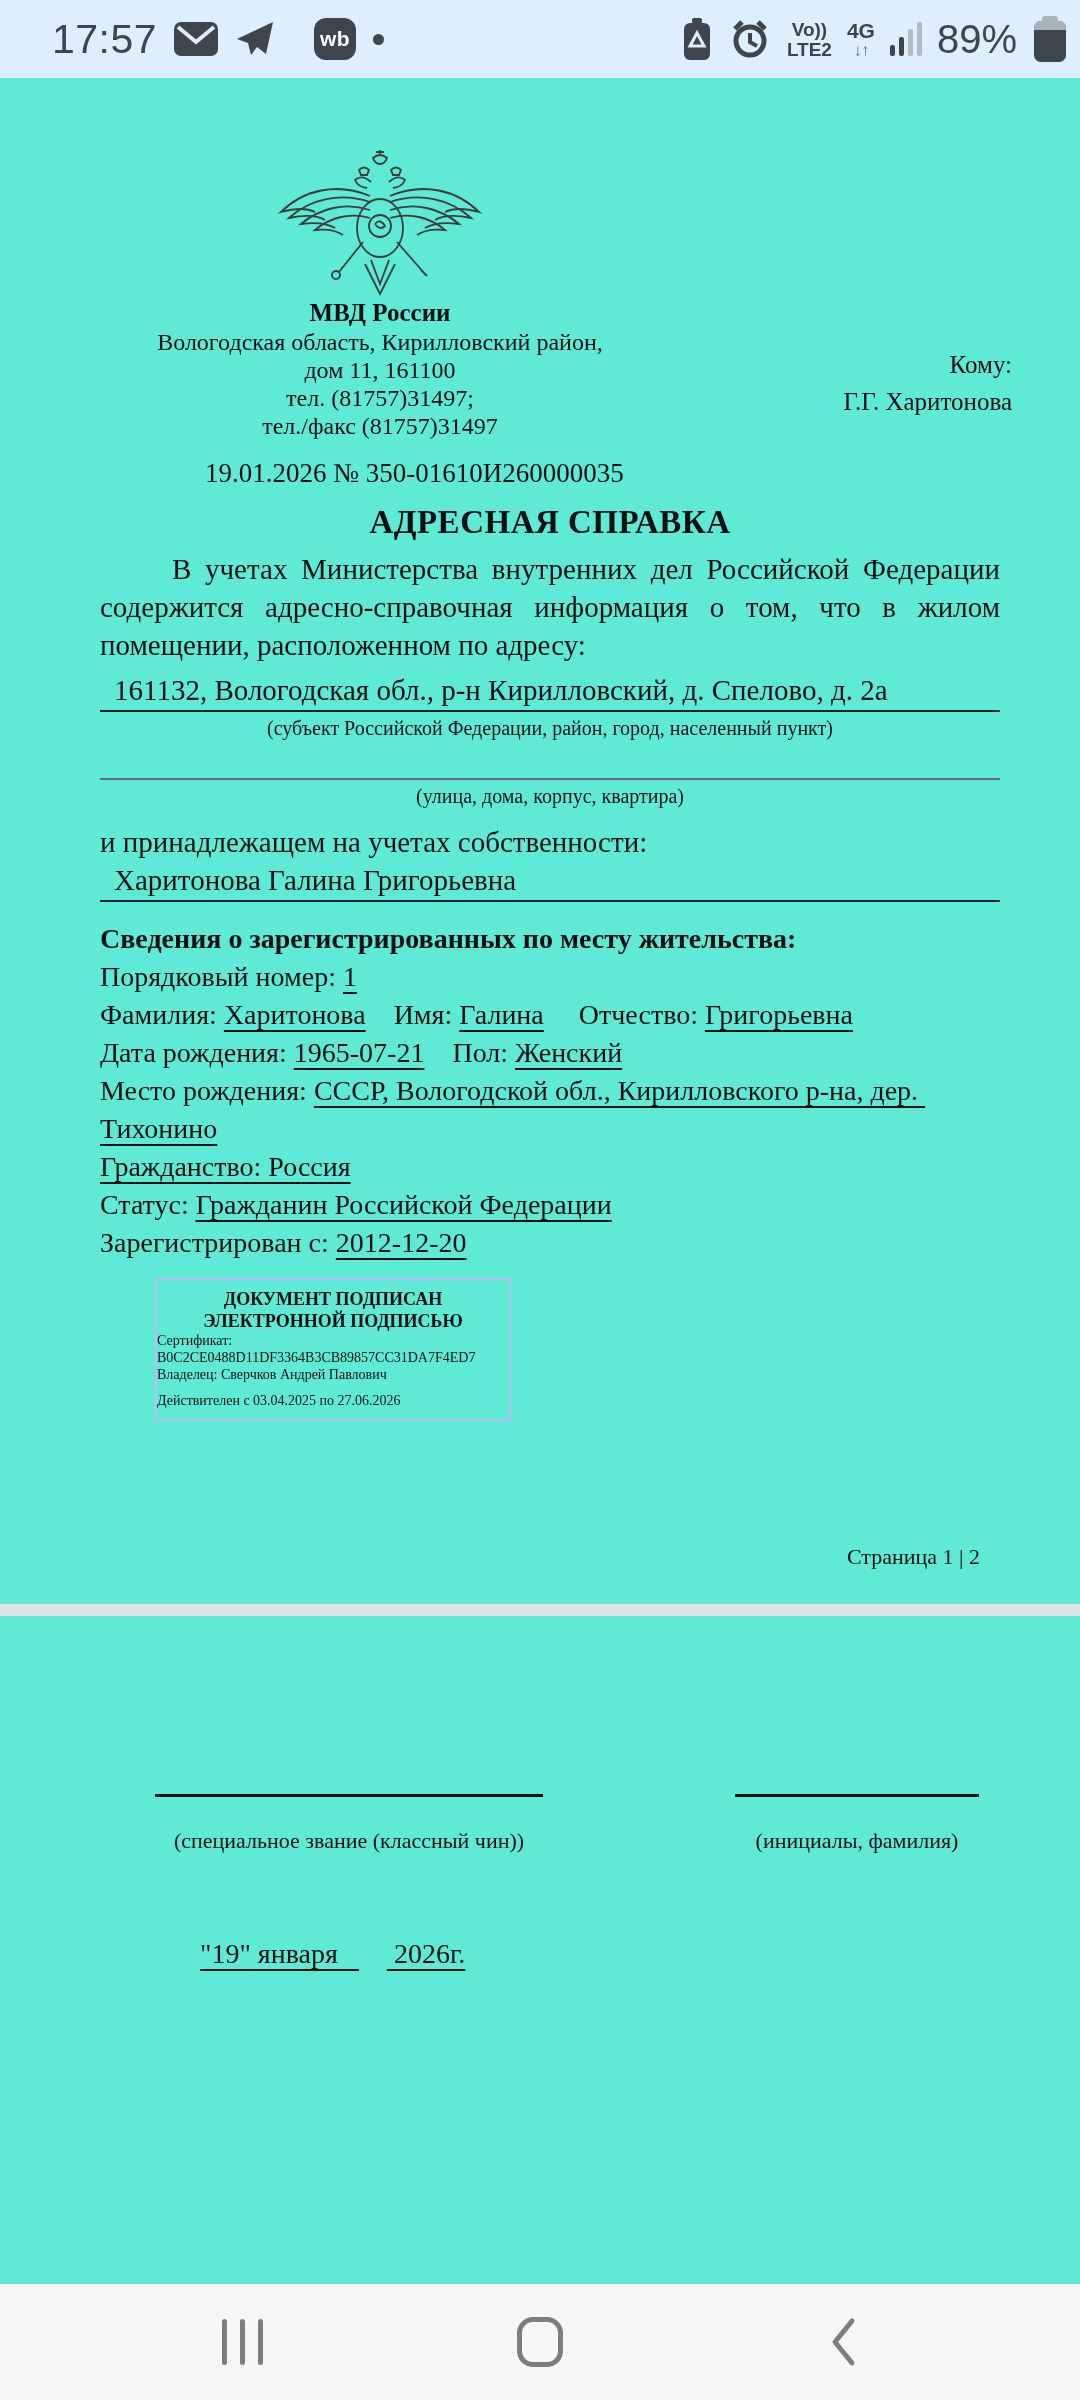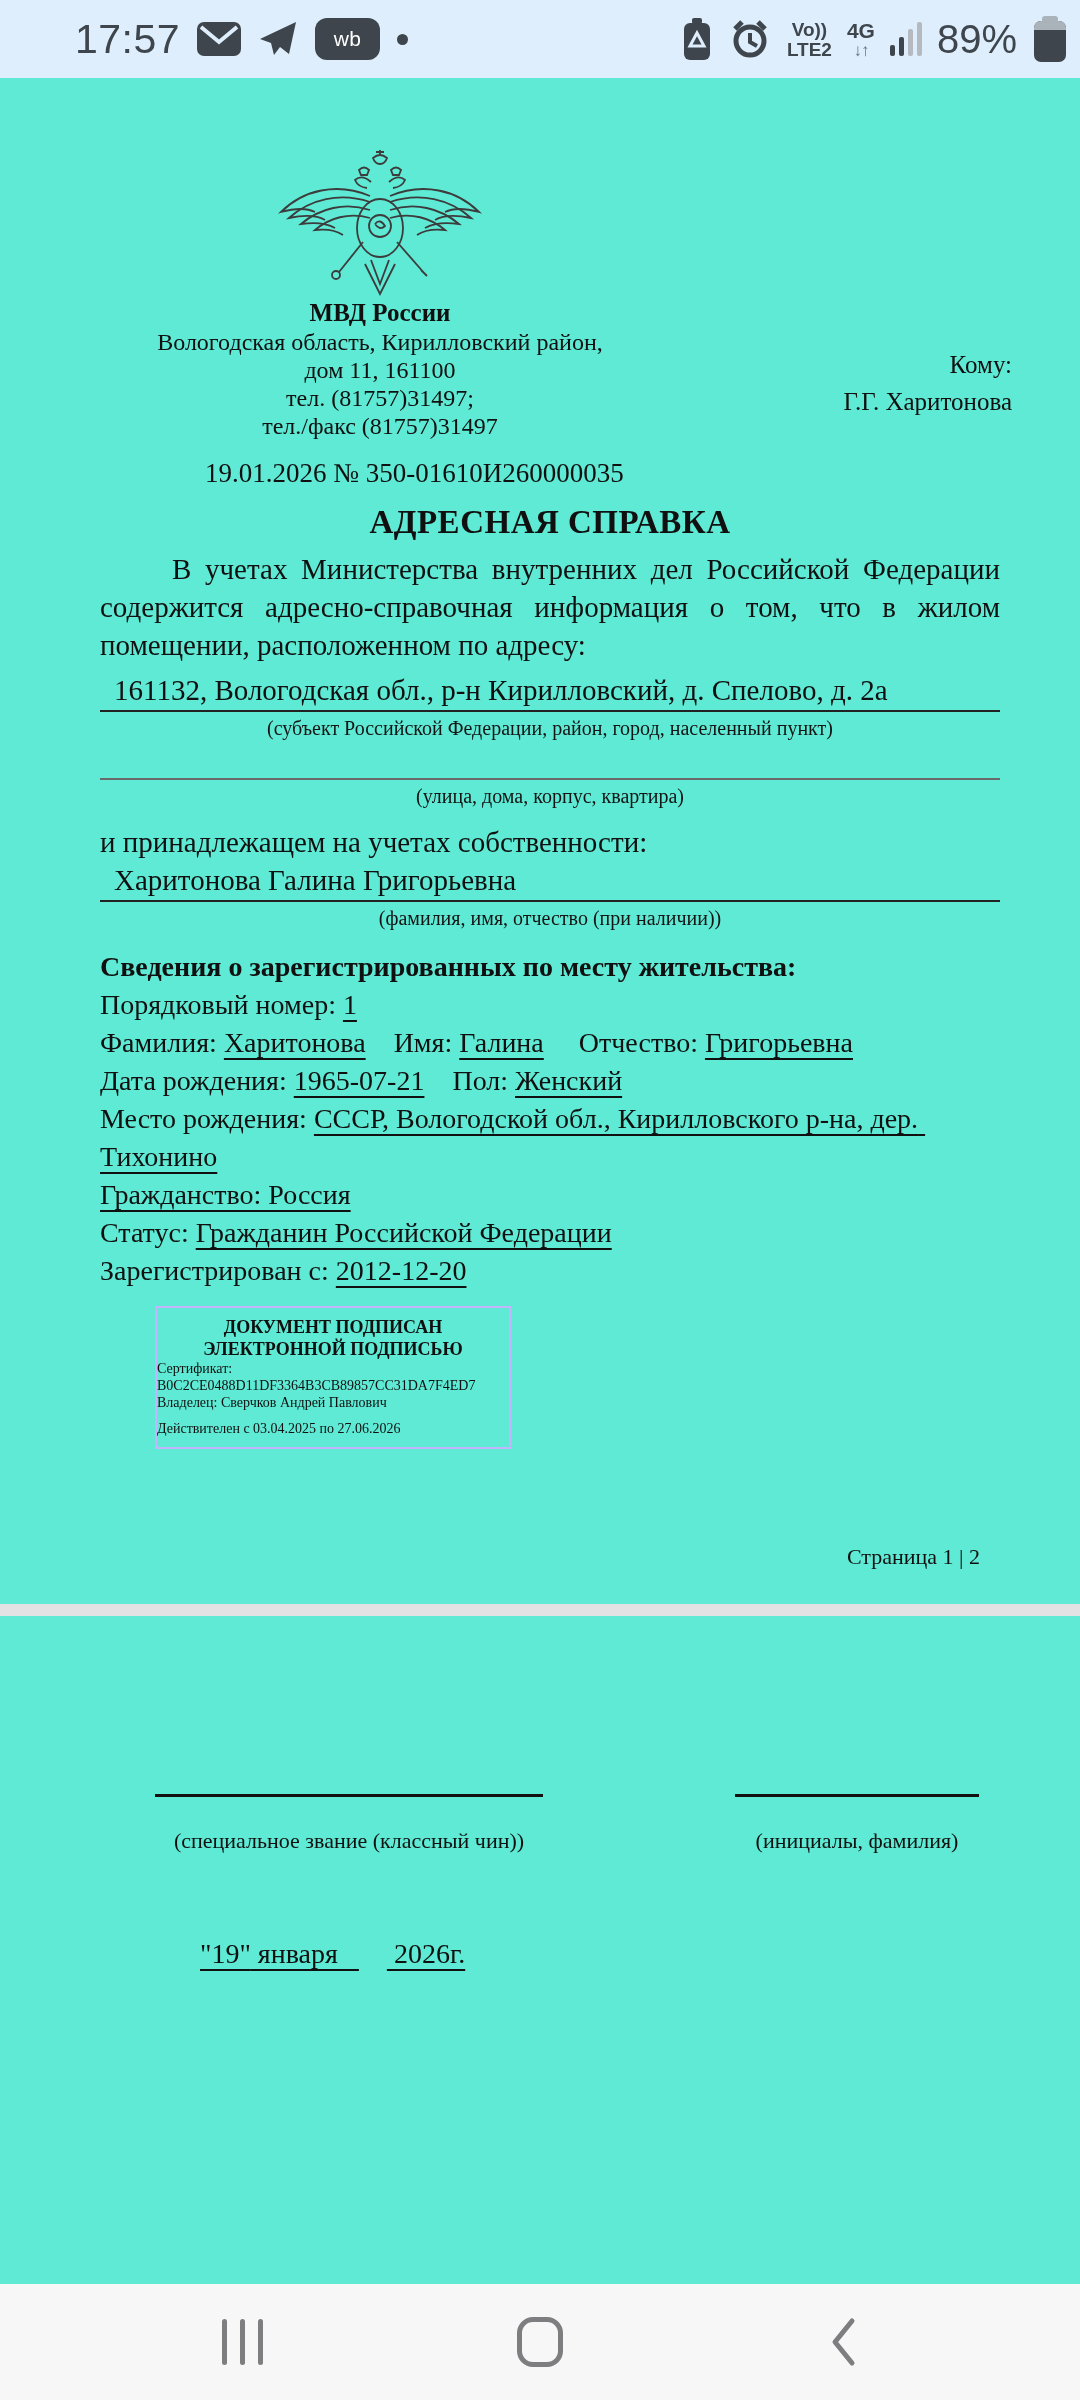--- a/index.html
+++ b/index.html
@@ -1,26 +1,26 @@
 <!DOCTYPE html>
 <html><head>
 <meta charset="utf-8">
 <style>
   html,body{margin:0;padding:0;}
   body{width:1080px;height:2400px;overflow:hidden;background:#fff;}
   .screen{position:relative;width:1080px;height:2400px;font-family:"Liberation Serif",serif;color:#101010;}
 
   
   .status-bar{height:78px;background:#DEEEFC;display:flex;align-items:center;justify-content:space-between;
-    padding:0 14px 0 75px;box-sizing:border-box;font-family:"Liberation Sans",sans-serif;color:#3E454C;}
+    padding:0 14px 0 52px;box-sizing:border-box;font-family:"Liberation Sans",sans-serif;color:#3E454C;}
   .sb-left{display:flex;align-items:center;gap:17px;}
   .sb-time{font-size:41px;letter-spacing:.5px;}
   .sb-icon{display:inline-flex;align-items:center;}
-  .wb-badge{width:65px;height:42px;background:#3E454C;border-radius:12px;color:#fff;display:flex;align-items:center;
-    justify-content:center;font-size:21px;font-weight:normal;letter-spacing:.5px;}
+  .wb-badge{width:42px;height:42px;background:#3E454C;border-radius:12px;color:#fff;display:flex;align-items:center;
+    justify-content:center;font-size:21px;font-weight:bold;letter-spacing:.5px;margin-left:22px;}
   .sb-dot{width:11px;height:11px;border-radius:50%;background:#3E454C;}
   .sb-right{display:flex;align-items:center;gap:15px;}
   .stack{display:flex;flex-direction:column;align-items:center;line-height:1;}
   .volte-top{font-size:19px;font-weight:700;}
   .volte-bot{font-size:19px;font-weight:700;margin-top:1px;}
   .net-top{font-size:21px;font-weight:700;}
   .net-bot{font-size:17px;color:#6a7178;margin-top:1px;letter-spacing:-1px;}
   .sig-bars{display:flex;align-items:flex-end;gap:4px;height:34px;}
   .sig-bars i{display:block;width:5px;border-radius:2px;background:#3E454C;}
   .sig-bars i.dim{background:#b4bac0;}
@@ -192,21 +192,20 @@
     <div class="doc-title">АДРЕСНАЯ СПРАВКА</div>
     <div class="intro">В учетах Министерства внутренних дел Российской Федерации содержится адресно-справочная информация о том, что в жилом помещении, расположенном по адресу:</div>
 
     <div class="fill-line">161132, Вологодская обл., р-н Кирилловский, д. Спелово, д. 2а</div>
     <div class="cap">(субъект Российской Федерации, район, город, населенный пункт)</div>
     <div class="fill-line empty"></div>
     <div class="cap">(улица, дома, корпус, квартира)</div>
 
     <div class="own-label">и принадлежащем на учетах собственности:</div>
     <div class="fill-line" style="margin-top:2px">Харитонова Галина Григорьевна</div>
-    <div class="cap">(фамилия, имя, отчество (при наличии))</div>
 
     <div class="reg-head">Сведения о зарегистрированных по месту жительства:</div>
     <div class="reg-line"><span>Порядковый номер: </span><span class="u">1</span></div>
     <div class="reg-line"><span>Фамилия: </span><span class="u">Харитонова</span><span>    Имя: </span><span class="u">Галина</span><span>     Отчество: </span><span class="u">Григорьевна</span></div>
     <div class="reg-line"><span>Дата рождения: </span><span class="u">1965-07-21</span><span>    Пол: </span><span class="u">Женский</span></div>
     <div class="reg-line"><span>Место рождения: </span><span class="u">СССР, Вологодской обл., Кирилловского р-на, дер. Тихонино</span></div>
     <div class="reg-line"><span class="u">Гражданство: Россия</span></div>
     <div class="reg-line"><span>Статус: </span><span class="u">Гражданин Российской Федерации</span></div>
     <div class="reg-line"><span>Зарегистрирован с: </span><span class="u">2012-12-20</span></div>
 

